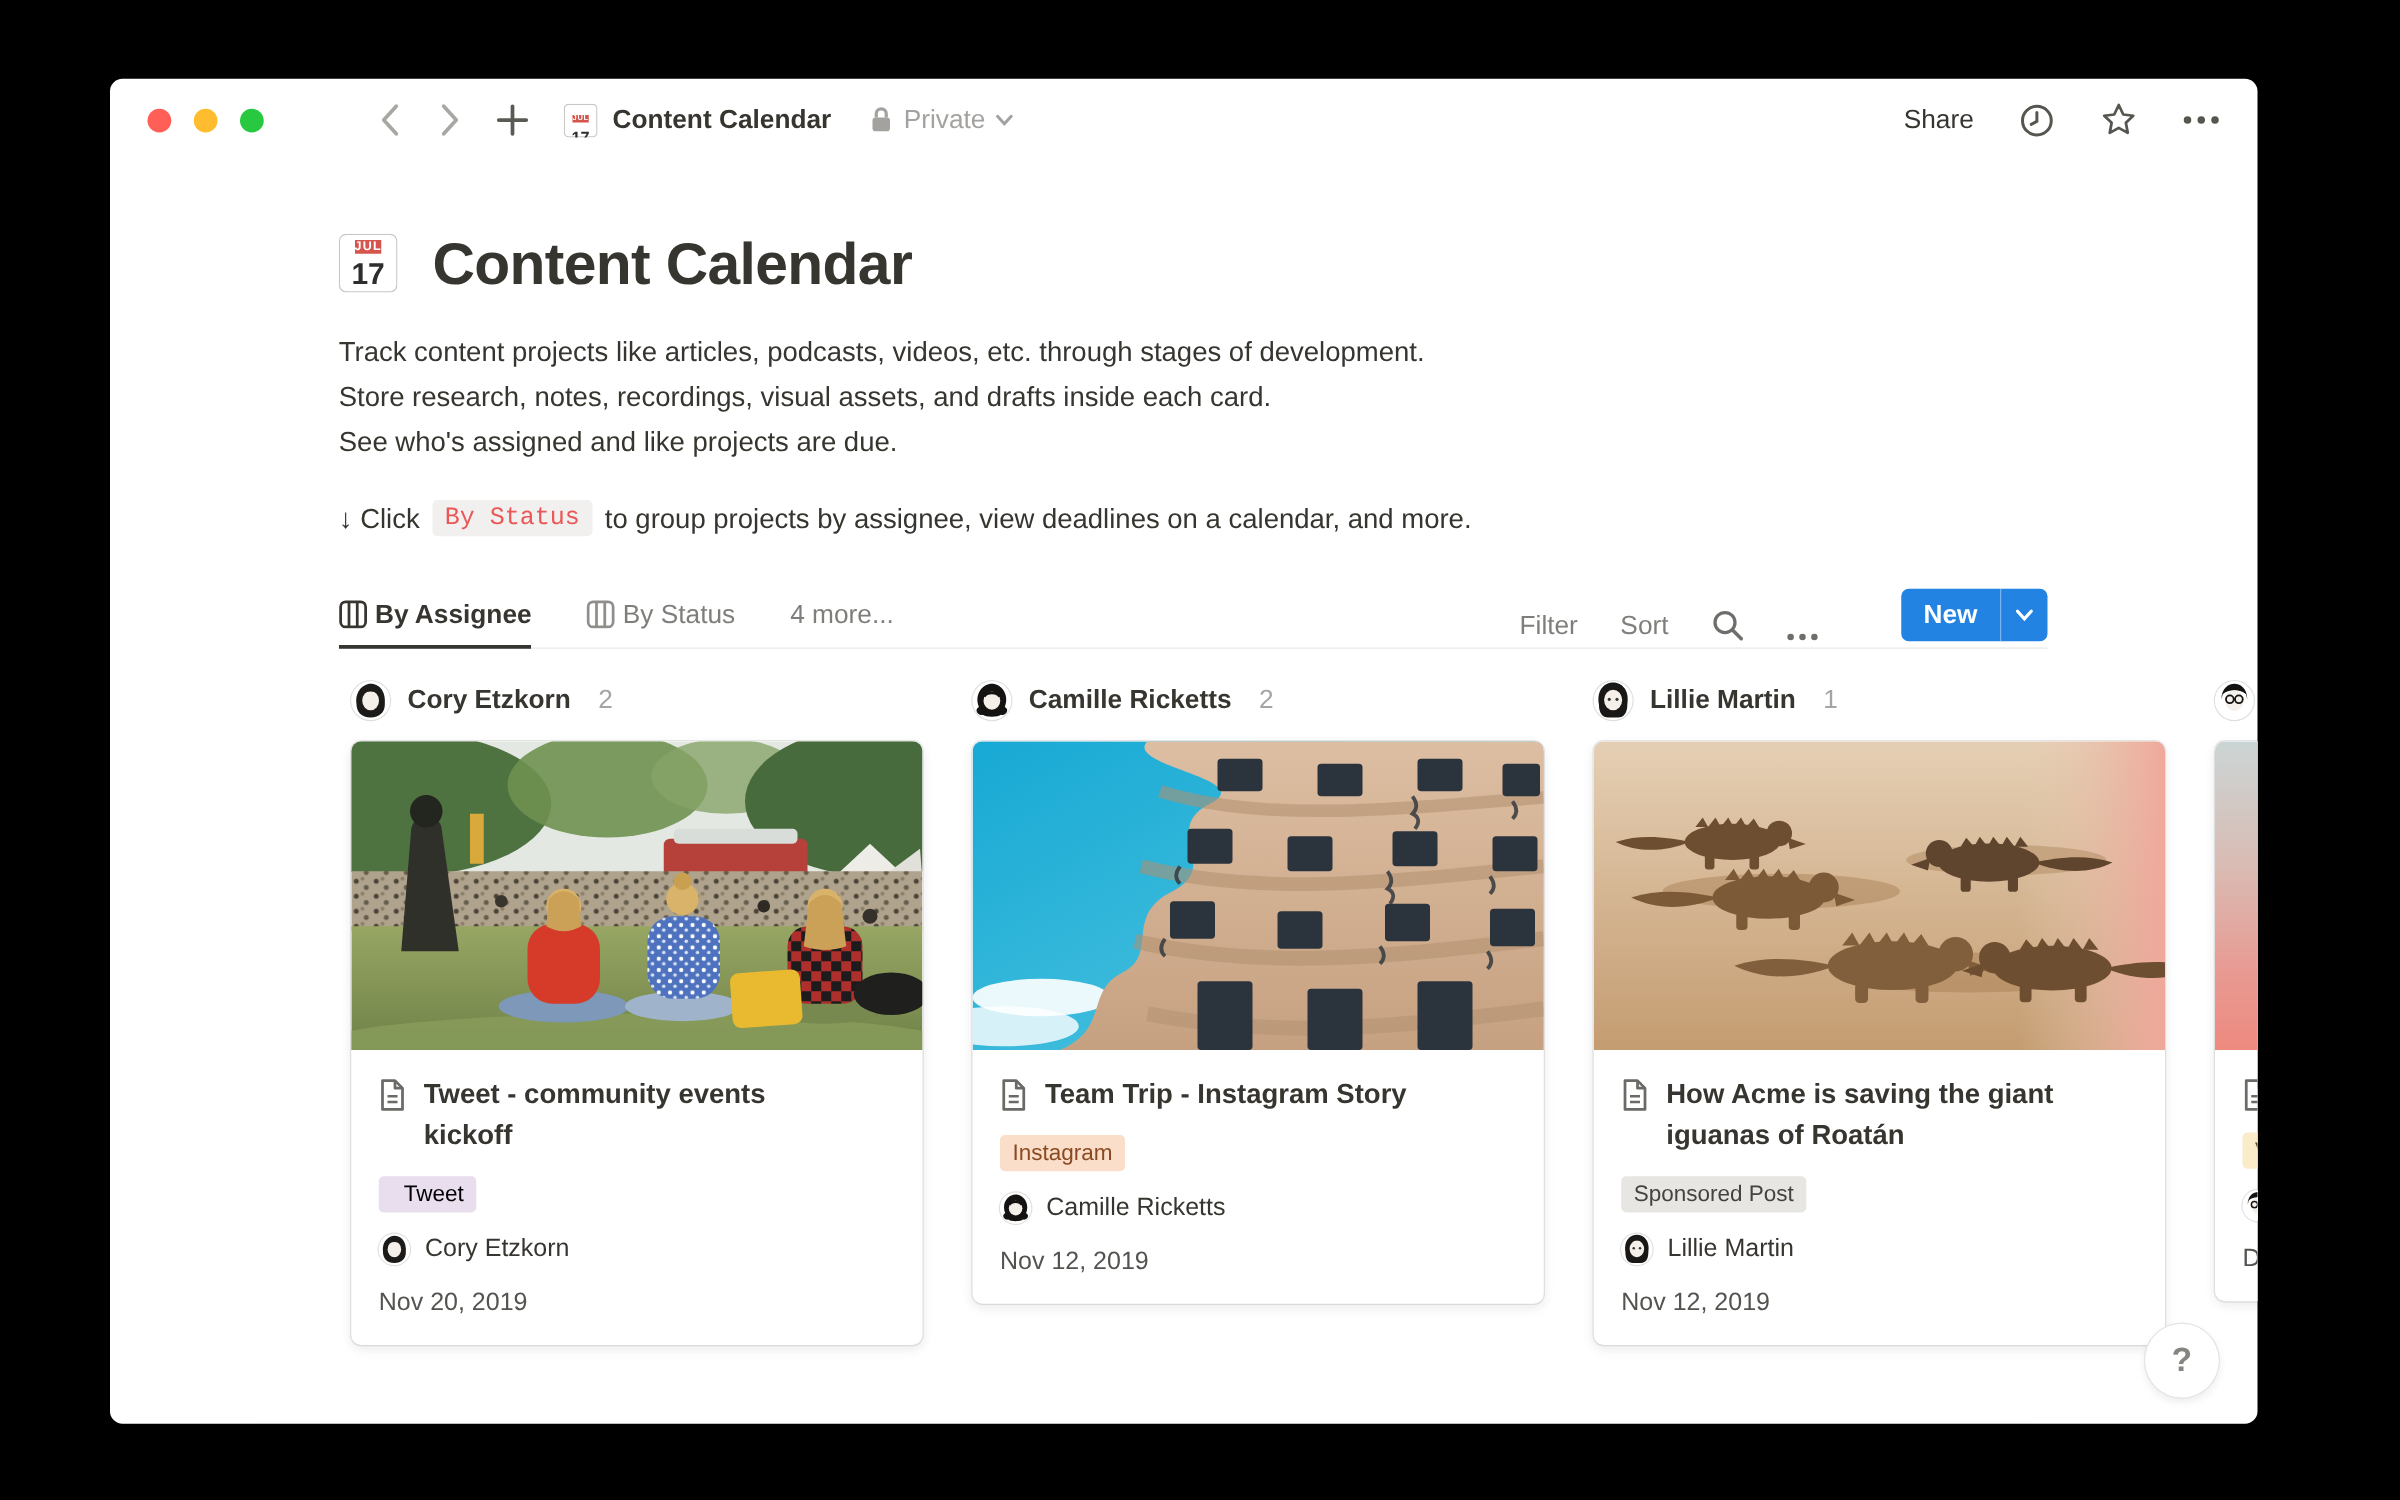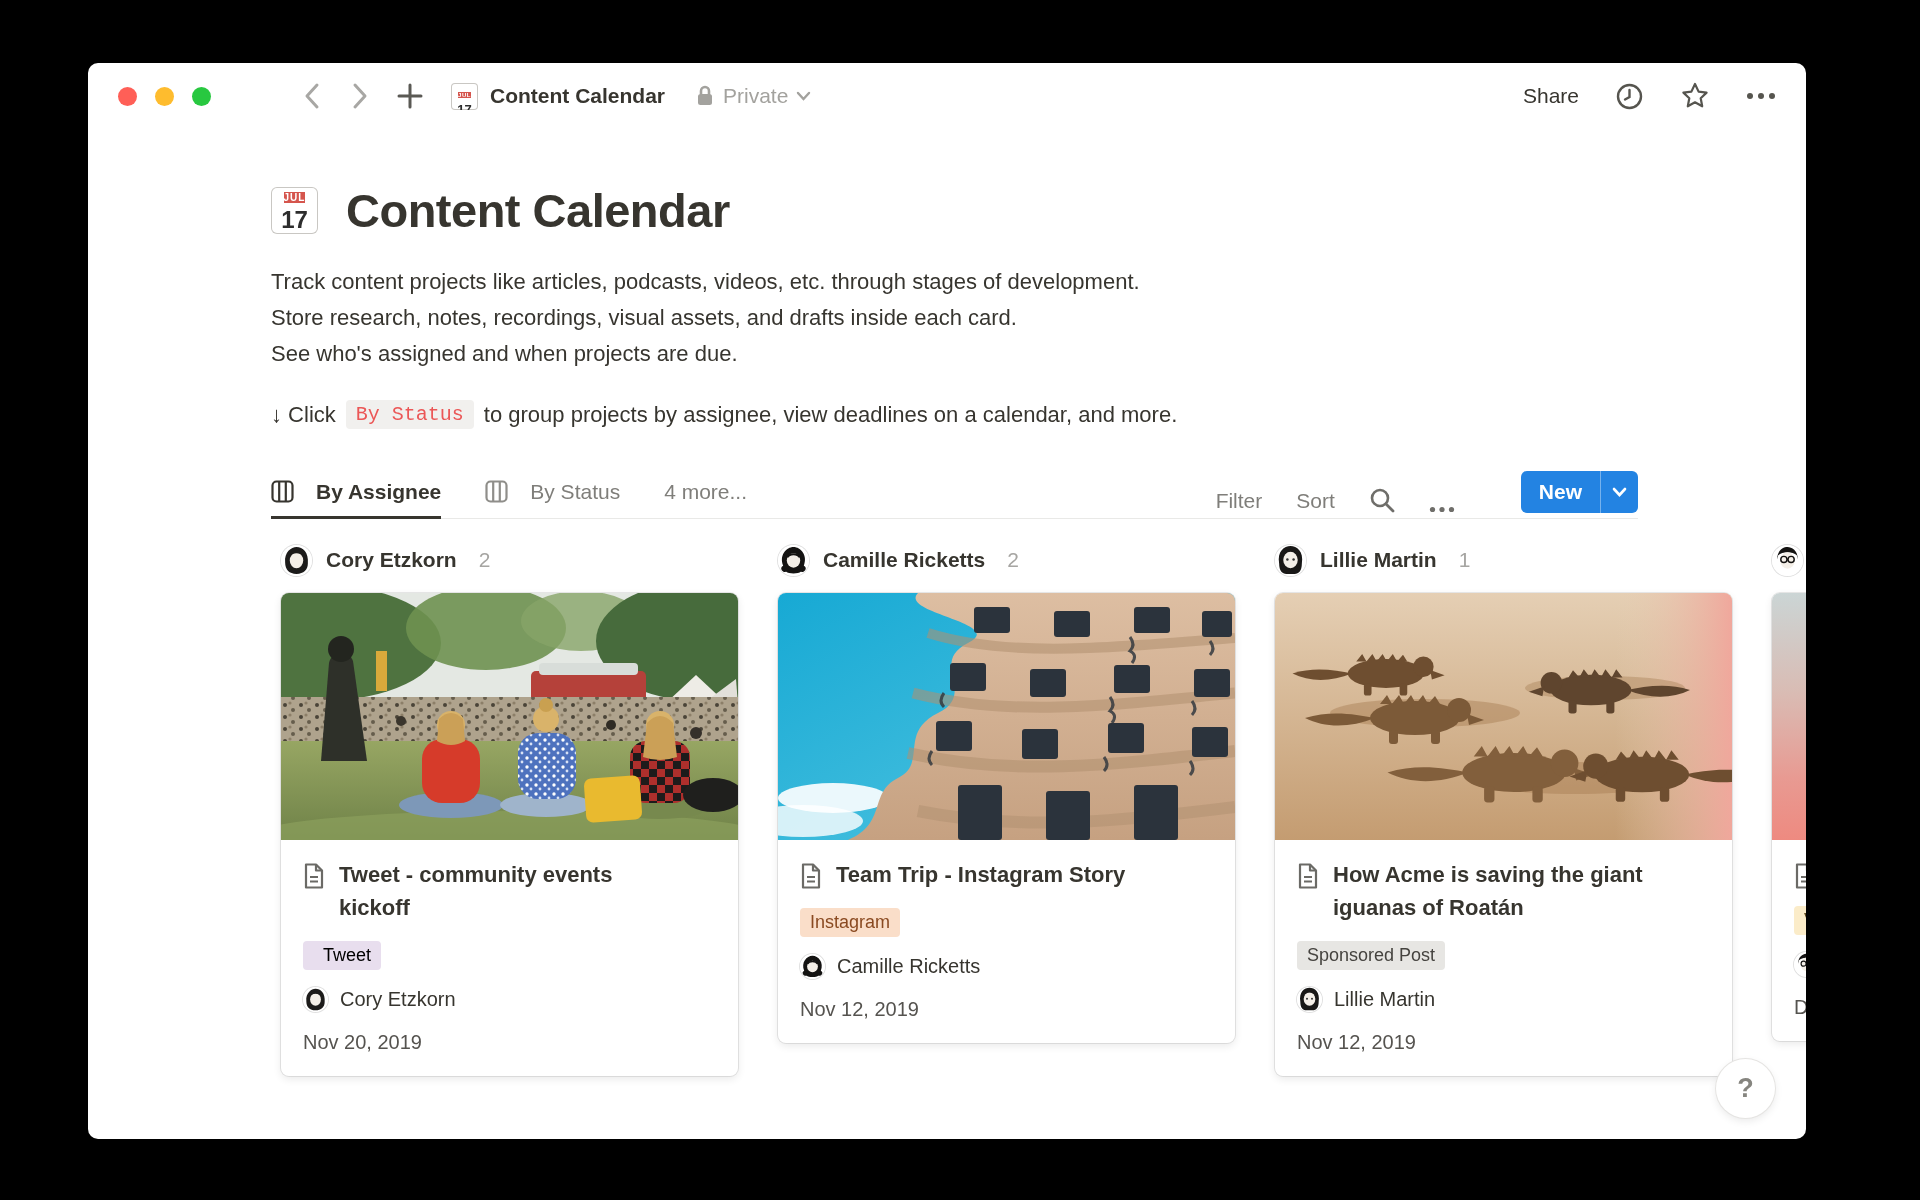--- a/index.html
+++ b/index.html
@@ -43,21 +43,21 @@
   h1.page-title { font-size:47px; font-weight:700; color:#37352F; letter-spacing:-0.5px; }
   .desc { margin:26px 0 0 183px; font-size:22px; line-height:36px; color:#37352F; }
   .hint { margin:28px 0 0 183px; font-size:22px; color:#37352F;
           display:flex; align-items:center; gap:10px; }
   .code-chip { font-family:"Liberation Mono", monospace; font-size:20px;
                background:#F1F0EE; border-radius:4px; padding:3px 10px; }
 
   
   .views { margin:36px 0 0 183px; width:1367px; height:54px; display:flex;
            align-items:center; border-bottom:1px solid #E9E9E7; }
-  .tab { display:flex; align-items:center; gap:22px; height:54px; margin-right:44px;
+  .tab { display:flex; align-items:center; gap:6px; height:54px; margin-right:44px;
          font-size:21px; color:#7F7E7A; cursor:pointer; }
   .tab.active { color:#37352F; font-weight:600; box-shadow:inset 0 -3px 0 #37352F; }
   .more-link { font-size:21px; color:#7F7E7A; }
   .view-actions { margin-left:auto; display:flex; align-items:flex-end; gap:34px; }
   .action-label { font-size:21px; color:#7F7E7A; cursor:pointer; }
   .btn-new { display:flex; height:42px; border-radius:6px; overflow:hidden; color:#fff;
              cursor:pointer;margin-left:32px; }
   .btn-new .main { padding:0 18px; font-size:21px; font-weight:600; display:flex;
                    align-items:center; }
   .btn-new .caret { width:38px; display:flex; align-items:center; justify-content:center;
@@ -176,21 +176,21 @@
       <span class="cal cal-lg">
         <span class="cal-top">JUL</span>
         <span class="cal-day" style="display:block">17</span>
       </span>
       <h1 class="page-title">Content Calendar</h1>
     </div>
 
     <div class="desc">
       <div>Track content projects like articles, podcasts, videos, etc. through stages of development.</div>
       <div>Store research, notes, recordings, visual assets, and drafts inside each card.</div>
-      <div>See who's assigned and when projects are due.</div>
+      <div>See who's assigned and like projects are due.</div>
     </div>
 
     <div class="hint">
       <span>↓ Click</span>
       <span class="code-chip" style="color: rgb(235, 87, 87);">By Status</span>
       <span>to group projects by assignee, view deadlines on a calendar, and more.</span>
     </div>
 
     <div class="views">
       <div class="tab active">

